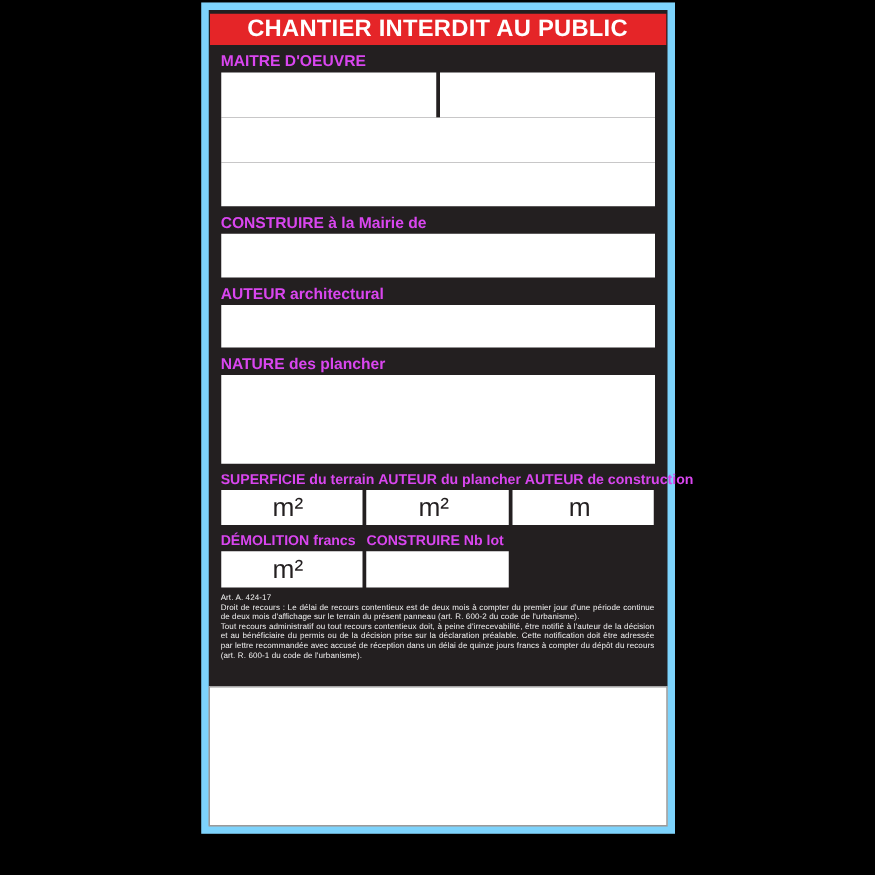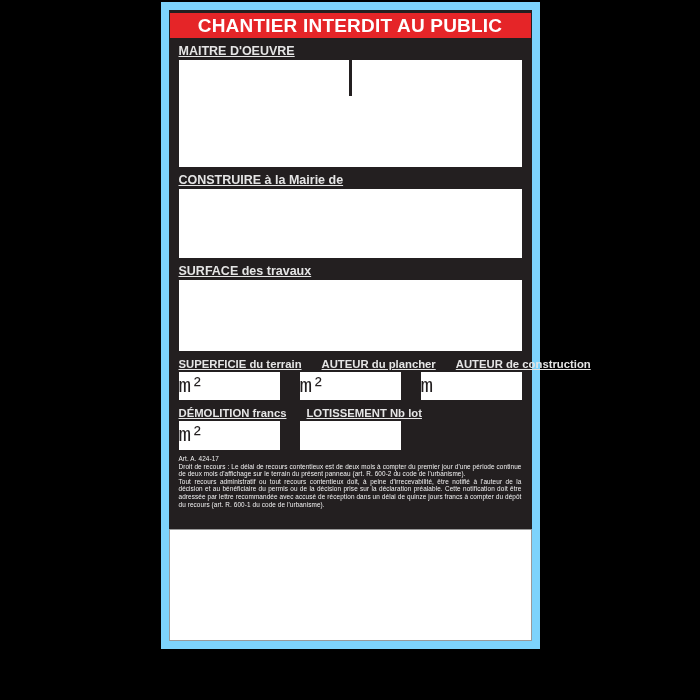--- a/index.html
+++ b/index.html
@@ -15,21 +15,21 @@
     width: 700px;
     height: 700px;
     background: #000000;
   }
   .sign {
     width: 379px;
     margin: 0 auto;
     position: relative;
     top: 2px;
     background: #231f20;
-    border: 8px solid #7dd3fc;
+    border: 6px solid #7dd3fc;
     box-sizing: border-box;
   }
   .banner {
     margin: 3px 1px 0 1px;
     height: 25px;
     background: #e52528;
     display: flex;
     align-items: center;
     justify-content: center;
   }
@@ -37,28 +37,27 @@
     color: #ffffff;
     font-weight: bold;
     font-size: 19px;
     letter-spacing: 0.2px;
     white-space: nowrap;
   }
   .content {
     padding: 0 10px;
   }
   .field-label {
-    color: #e5e5e5;
+    color: #d946ef;
     font-weight: bold;
     font-size: 12.5px;
     line-height: 13px;
     margin-top: 7px;
     margin-bottom: 2px;
     white-space: nowrap;
-    text-decoration: underline;
   }
   .small-label {
     font-size: 11.3px;
     line-height: 12px;
   }
   .box {
     background: #ffffff;
     box-sizing: border-box;
   }
   .h36 { height: 36px; }
@@ -68,31 +67,30 @@
   .h28 { height: 28px; }
   .h29 { height: 29px; }
   .grid2 {
     display: grid;
     grid-template-columns: 1fr 1fr;
     column-gap: 3px;
   }
   .grid3 {
     display: grid;
     grid-template-columns: 1fr 1fr 1fr;
-    column-gap: 20px;
+    column-gap: 3px;
   }
   .unit-box {
     display: flex;
     align-items: center;
-    justify-content: flex-start;
+    justify-content: center;
     padding-right: 6px;
     color: #231f20;
     font-size: 21px;
     line-height: 21px;
-    font-family: Liberation Mono, monospace;
   }
   .legal {
     padding: 5px 10px 0 10px;
     color: #f2f2f2;
     font-size: 6.4px;
     line-height: 7.6px;
     letter-spacing: 0.1px;
   }
   .legal .para {
     text-align: justify;
@@ -127,23 +125,24 @@
         <div class="box h36"></div>
       </div>
 
       <div class="box h36"></div>
 
       <div class="box h35"></div>
 
       <div class="field-label">CONSTRUIRE à la Mairie de</div>
       <div class="box h35"></div>
 
+      <div class="field-label">AUTEUR architectural</div>
       <div class="box h34"></div>
 
-      <div class="field-label">SURFACE des travaux</div>
+      <div class="field-label">NATURE des plancher</div>
       <div class="box h71"></div>
 
       <div class="grid3">
         <div class="field-label small-label">SUPERFICIE du terrain</div>
         <div class="field-label small-label">AUTEUR du plancher</div>
         <div class="field-label small-label">AUTEUR de construction</div>
       </div>
       <div class="grid3">
         <div class="box h28 unit-box">
           <span>m²</span>
@@ -151,21 +150,21 @@
         <div class="box h28 unit-box">
           <span>m²</span>
         </div>
         <div class="box h28 unit-box">
           <span>m</span>
         </div>
       </div>
 
       <div class="grid3">
         <div class="field-label small-label">DÉMOLITION francs</div>
-        <div class="field-label small-label">LOTISSEMENT Nb lot</div>
+        <div class="field-label small-label">CONSTRUIRE Nb lot</div>
         <div></div>
       </div>
       <div class="grid3">
         <div class="box h29 unit-box">
           <span>m²</span>
         </div>
         <div class="box h29 unit-box">
           <span></span>
         </div>
         <div></div>

